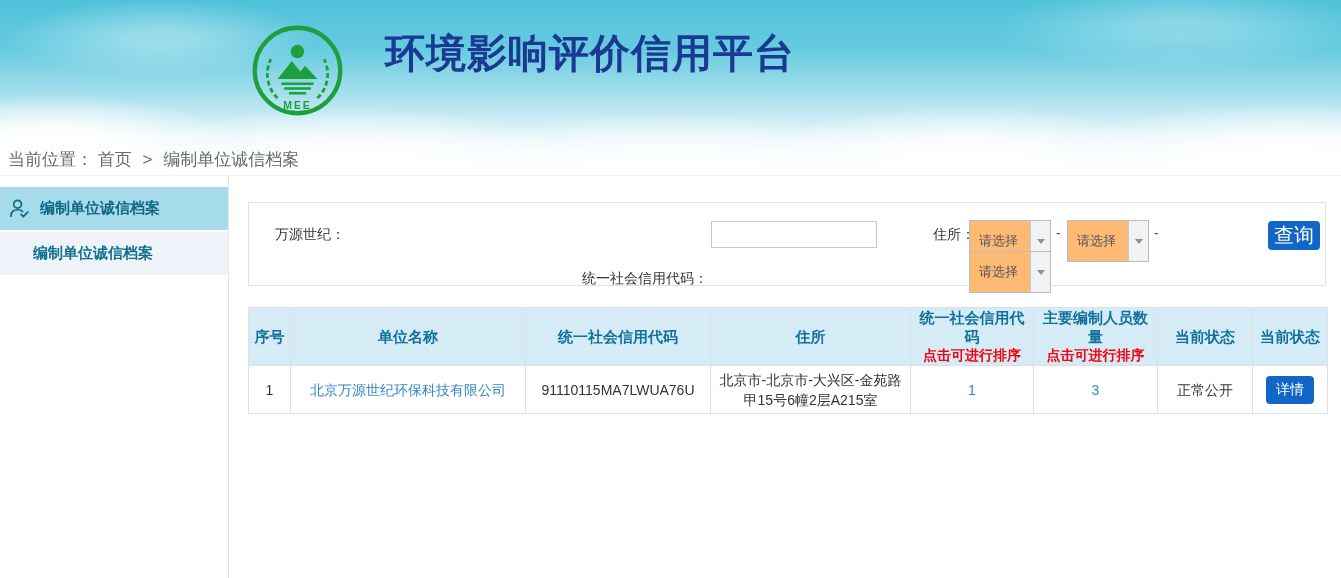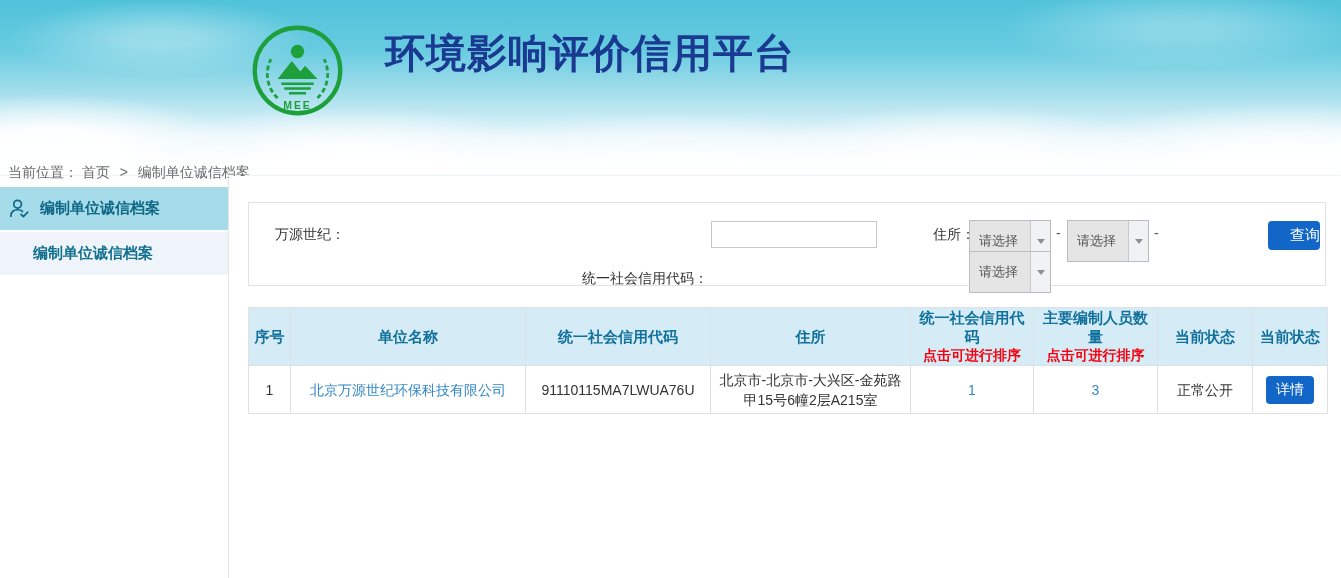--- a/index.html
+++ b/index.html
@@ -14,21 +14,21 @@
       radial-gradient(ellipse 420px 120px at 50% 112%, rgba(255,255,255,.92) 30%, rgba(255,255,255,0) 70%),
       radial-gradient(ellipse 320px 95px at 72% 98%,  rgba(255,255,255,.9)  25%, rgba(255,255,255,0) 70%),
       radial-gradient(ellipse 380px 115px at 96% 104%, rgba(255,255,255,.95) 30%, rgba(255,255,255,0) 70%),
       radial-gradient(ellipse 220px 55px at 12% 22%,  rgba(255,255,255,.35) 15%, rgba(255,255,255,0) 70%),
       radial-gradient(ellipse 260px 60px at 88% 16%,  rgba(255,255,255,.28) 15%, rgba(255,255,255,0) 70%),
       linear-gradient(180deg, #4fc2da 0%, #67cbe0 28%, #a9e0ed 55%, #e4f5fa 78%, #ffffff 100%);
     border-bottom:1px solid #eef3f5; }
   .logo { position:absolute; left:250px; top:23px; width:95px; height:95px; }
   .site-title { position:absolute; left:353px; top:33px; font-size:40px; line-height:1;
     font-weight:700; color:#1a3a92; letter-spacing:1px; white-space:nowrap;margin-left:32px; }
-  .breadcrumb { position:absolute; left:8px; top:164px; font-size:14px; color:#6b6b6b; }
+  .breadcrumb { position:absolute; left:8px; top:148px; font-size:17px; color:#6b6b6b; }
   .breadcrumb a { color:#6b6b6b; text-decoration:none; cursor:pointer; }
   .breadcrumb .sep { margin:0 6px; }
 
   
   .body-row { display:flex; width:1341px; height:402px; background:#fff; }
   .sidebar { width:229px; border-right:1px solid #e4e6e8; padding-top:11px; background:#fff; flex:none; }
   .side-item { height:43px; background:#a6dbe9; display:flex; align-items:center;
     padding-left:8px; gap:9px; color:#0e6886; font-weight:bold; font-size:15px; cursor:pointer; }
   .side-item svg { flex:none; }
   .side-subitem { height:43px; background:#eef4fa; display:flex; align-items:center;
@@ -40,36 +40,36 @@
   .search-panel { position:absolute; left:19px; top:26px; width:1078px; height:84px;
     border:1px solid #dfe3e6; background:#fff; }
   .search-panel .lbl { position:absolute; font-size:14px; color:#333; white-space:nowrap; }
   .search-panel .inp { position:absolute; height:27px; border:1px solid #c9c9c9; background:#fff;
     font-size:14px; color:#333; padding:0 8px; outline:none; font-family:inherit; }
   .l1 { left:26px;  top:23px; }
   .i1 { left:95px;  top:18px; width:172px; }
   .l2 { left:333px; top:23px;margin-top:44px; }
   .i2 { left:462px; top:18px; width:166px; }
   .l3 { left:684px; top:23px; }
-  .select { position:absolute; width:82px; height:42px; border:1px solid #b9bdc1; background:#e5e5e5;
+  .select { position:absolute; width:82px; height:42px; border:1px solid #b9bdc1; background:#fdba74;
     display:flex; align-items:center; cursor:pointer; }
   .select .sel-text { flex:1; font-size:13px; color:#555; padding-left:9px; }
   .select .sel-arrow { width:20px; height:100%; background:#f1f2f3; border-left:1px solid #c6cacd;
     display:flex; align-items:center; justify-content:center; }
   .select .sel-arrow i { width:0; height:0; border-left:4px solid transparent;
     border-right:4px solid transparent; border-top:5px solid #8a9095; }
   .s1 { left:720px; top:17px; }
   .s2 { left:818px; top:17px; }
   .s3 { left:720px; top:48px; }
   .dash { position:absolute; font-size:14px; color:#555; }
   .d1 { left:807px; top:22px; }
   .d2 { left:905px; top:22px; }
   .btn { border:none; color:#fff; background:#1266c8; border-radius:4px; cursor:pointer;
     font-family:inherit; }
-  .query-btn { position:absolute; left:1019px; top:18px; width:52px; height:29px; font-size:15px;text-align:right; }
+  .query-btn { position:absolute; left:1019px; top:18px; width:52px; height:29px; font-size:20px; }
 
   
   .data-table { position:absolute; left:19px; top:131px; width:1079px;
     border-collapse:collapse; table-layout:fixed; }
   .data-table th, .data-table td { border:1px solid #dde1e4; text-align:center; }
   .data-table th { background:#d5ecf6; color:#12719c; font-size:15px; font-weight:bold;
     height:40px; line-height:19px; padding:0 2px; }
   .data-table th .sort { display:block; color:#f50310; font-size:14px; font-weight:bold; }
   .data-table th.sortable { cursor:pointer; }
   .data-table td { height:48px; font-size:14px; color:#333; background:#fff;

